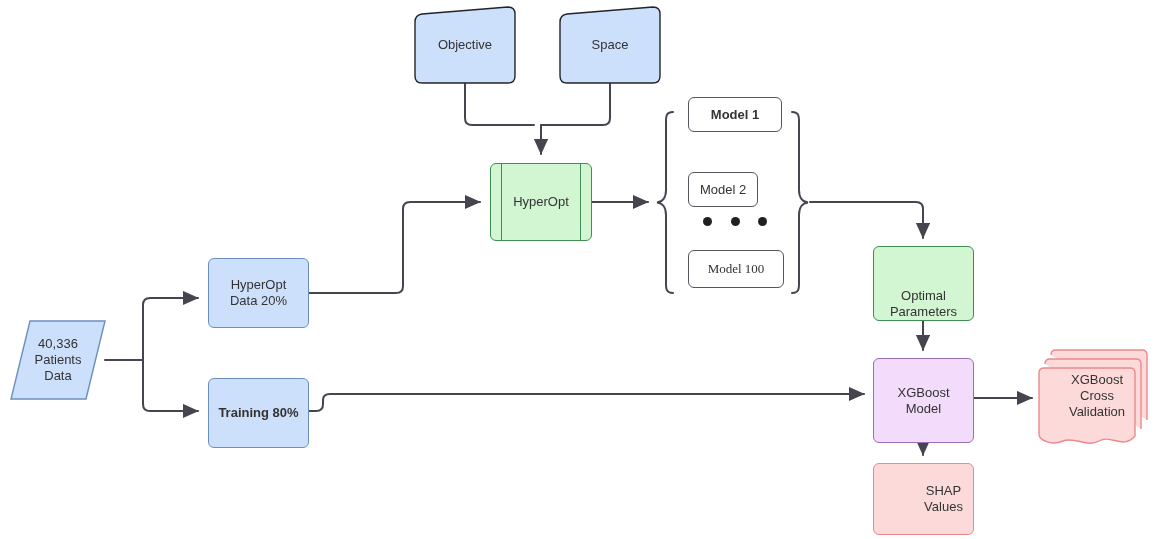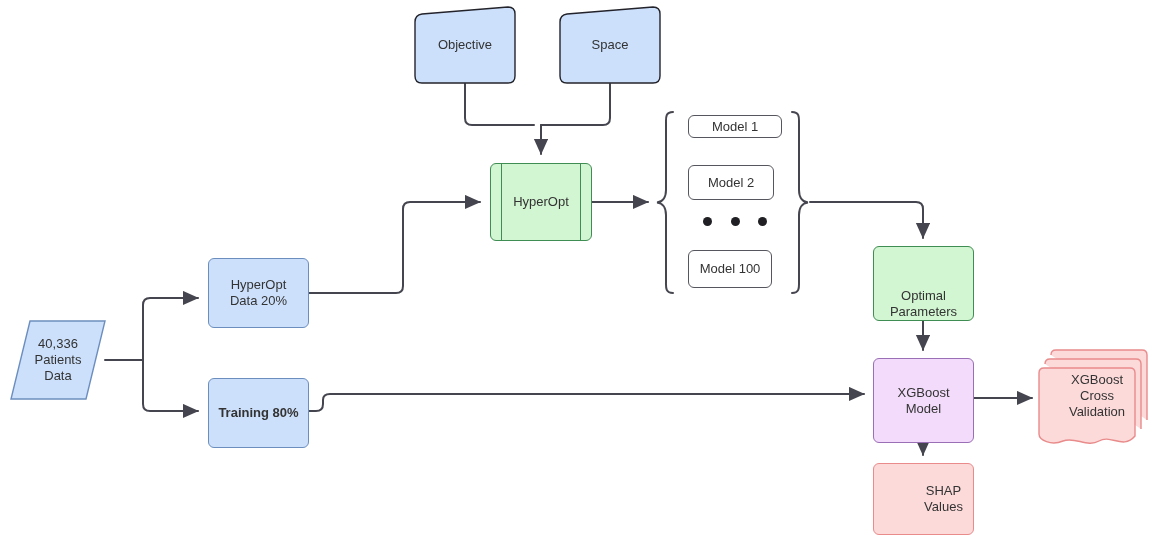--- a/index.html
+++ b/index.html
@@ -175,35 +175,35 @@
 
   <div class="node rect fill-blue" style="left:208px; top:258px; width:101px; height:70px;">
     <span class="lbl">HyperOpt
 Data 20%</span>
   </div>
 
   <div class="node rect fill-blue" style="left:208px; top:378px; width:101px; height:70px;font-weight:bold;">
     <span class="lbl">Training 80%</span>
   </div>
 
-  <div class="node rect fill-white" style="left:688px; top:115px; width:94px; height:23px;">
+  <div class="node rect fill-white" style="left:688px; top:97px; width:94px; height:35px;font-weight:bold;">
     <span class="lbl">Model 1</span>
   </div>
 
-  <div class="node rect fill-white" style="left:688px; top:165px; width:86px; height:35px;">
+  <div class="node rect fill-white" style="left:688px; top:172px; width:70px; height:35px;">
     <span class="lbl">Model 2</span>
   </div>
 
   <div class="dots" style="left:703px; top:216px; width:64px; height:10px;">
     <i></i>
     <i></i>
     <i></i>
   </div>
 
-  <div class="node rect fill-white" style="left:688px; top:250px; width:84px; height:38px;">
+  <div class="node rect fill-white" style="left:688px; top:250px; width:96px; height:38px;font-family:Liberation Serif, serif;">
     <span class="lbl">Model 100</span>
   </div>
 
   <div class="node rect fill-green" style="left:873px; top:246px; width:101px; height:75px;align-items:flex-end;">
     <span class="lbl">Optimal
 Parameters</span>
   </div>
 
   <div class="node rect fill-purple" style="left:873px; top:358px; width:101px; height:85px;">
     <span class="lbl">XGBoost

